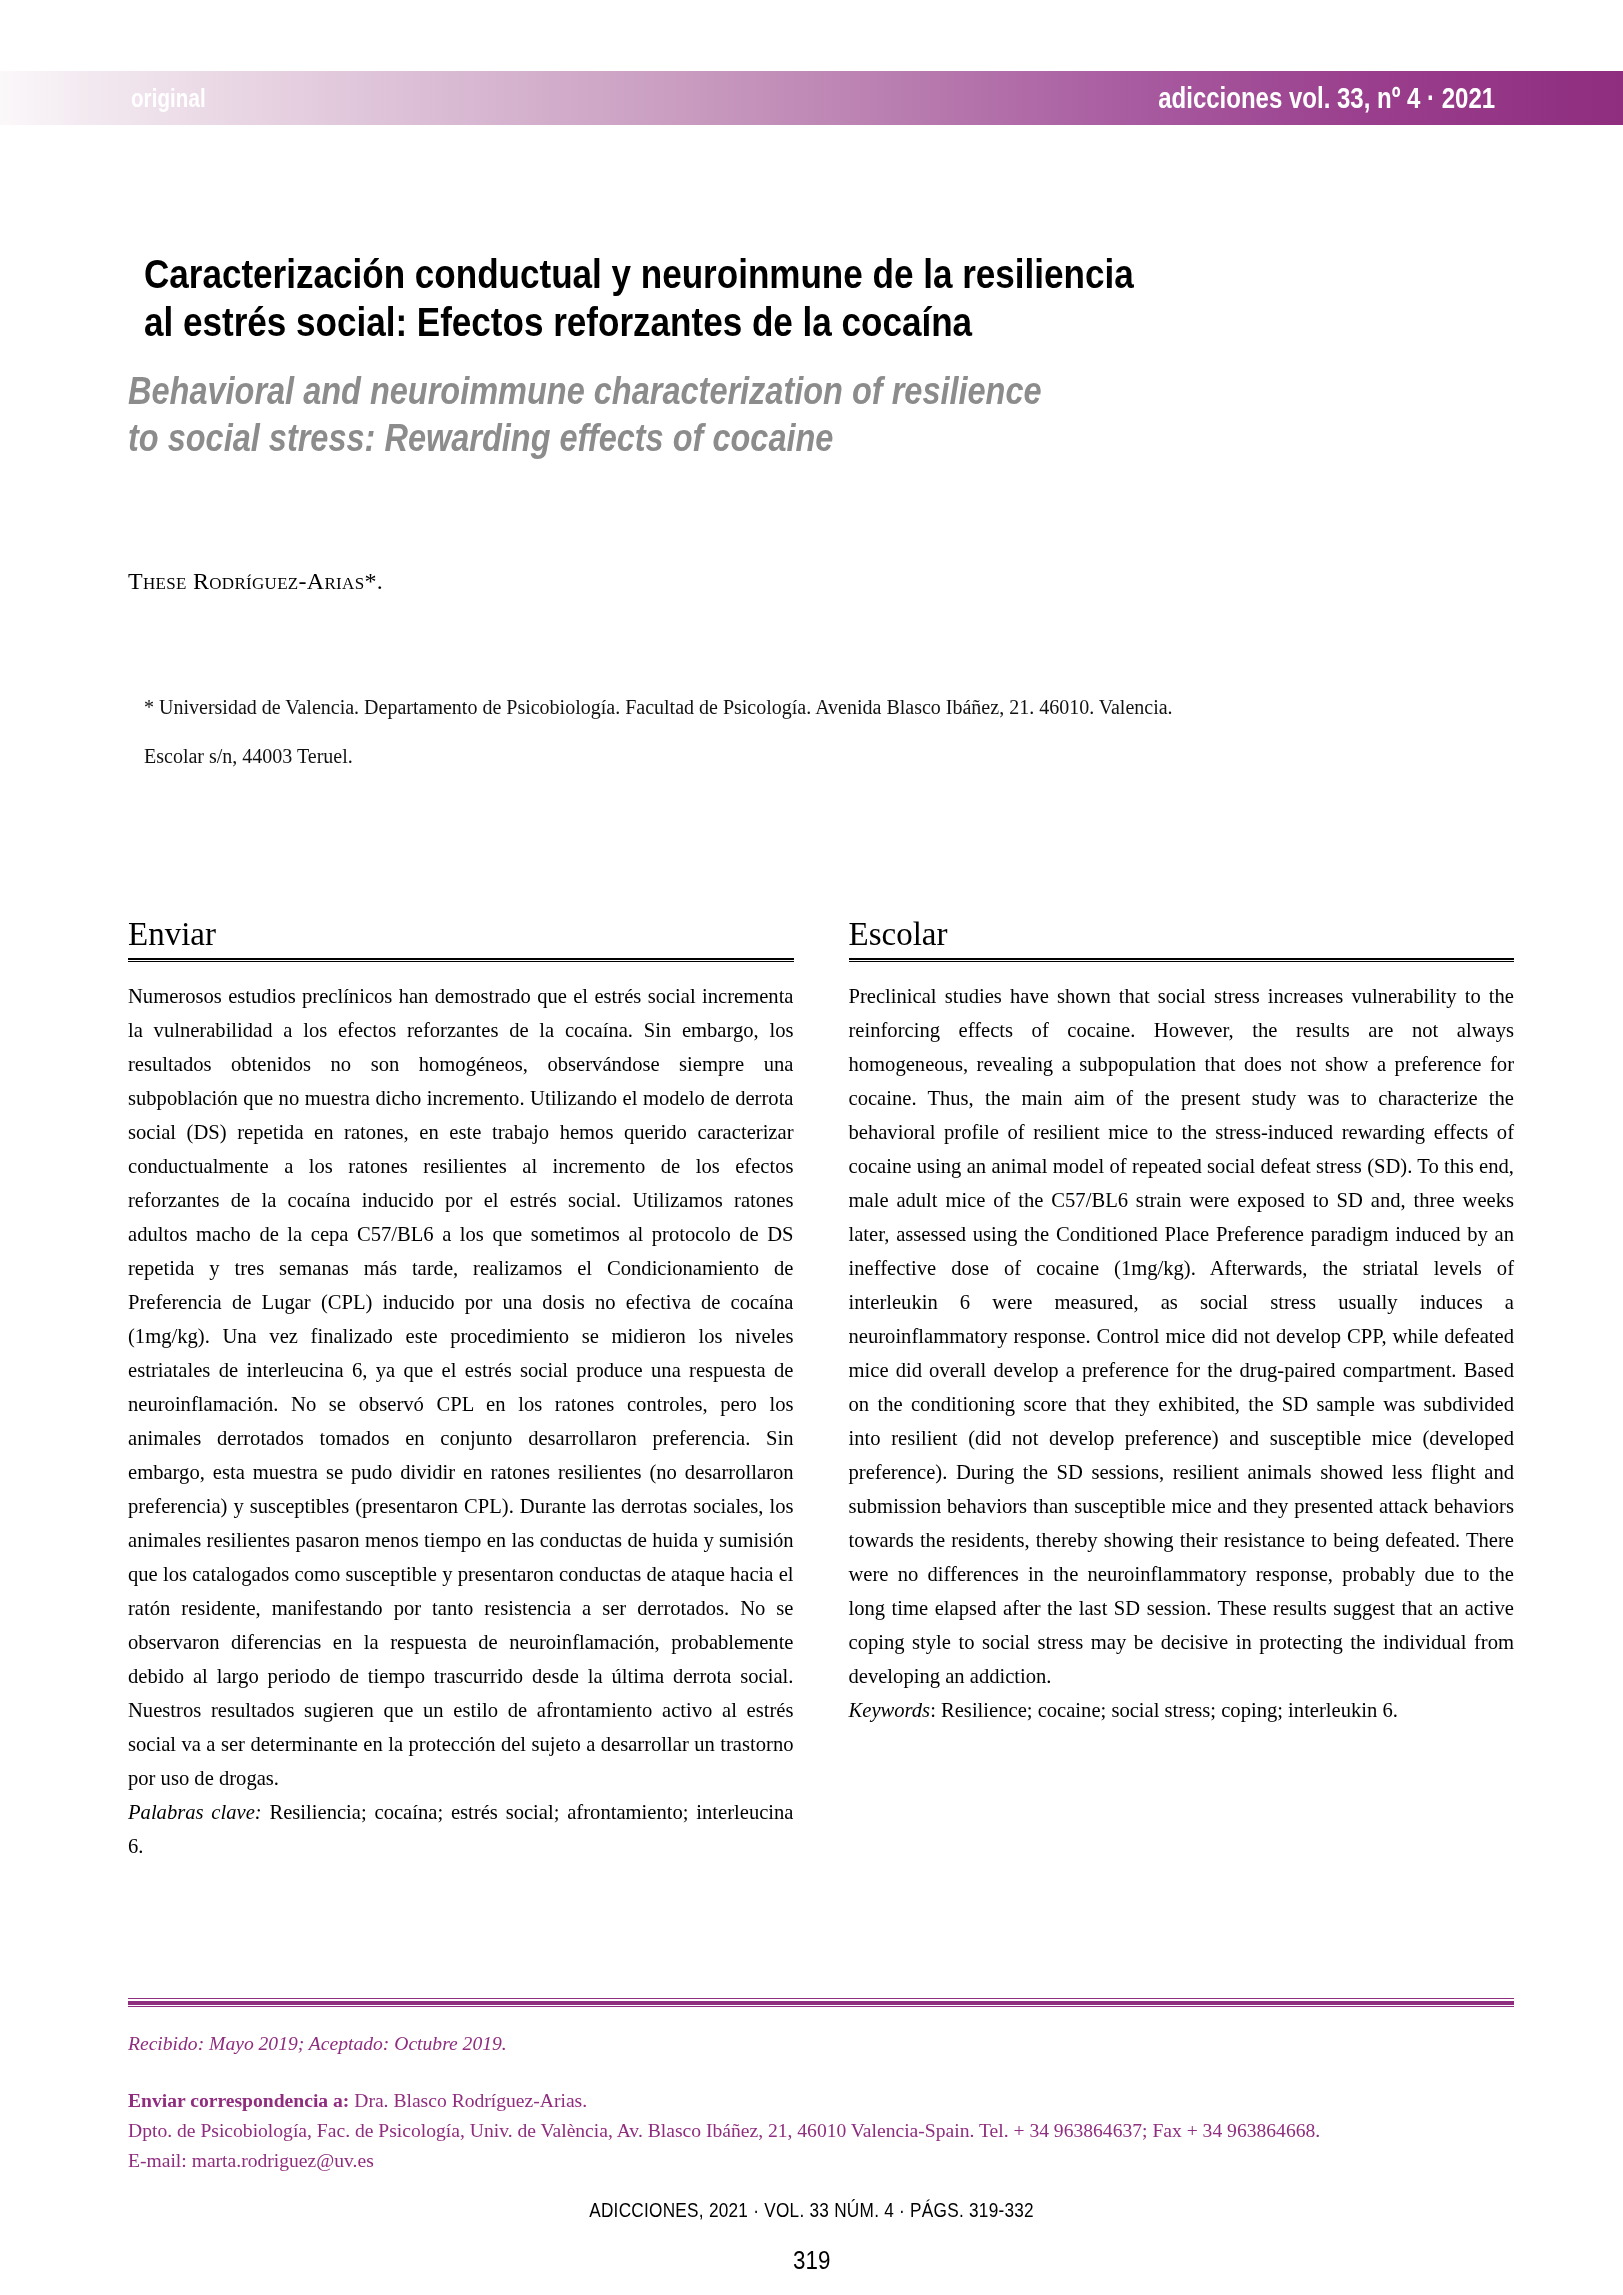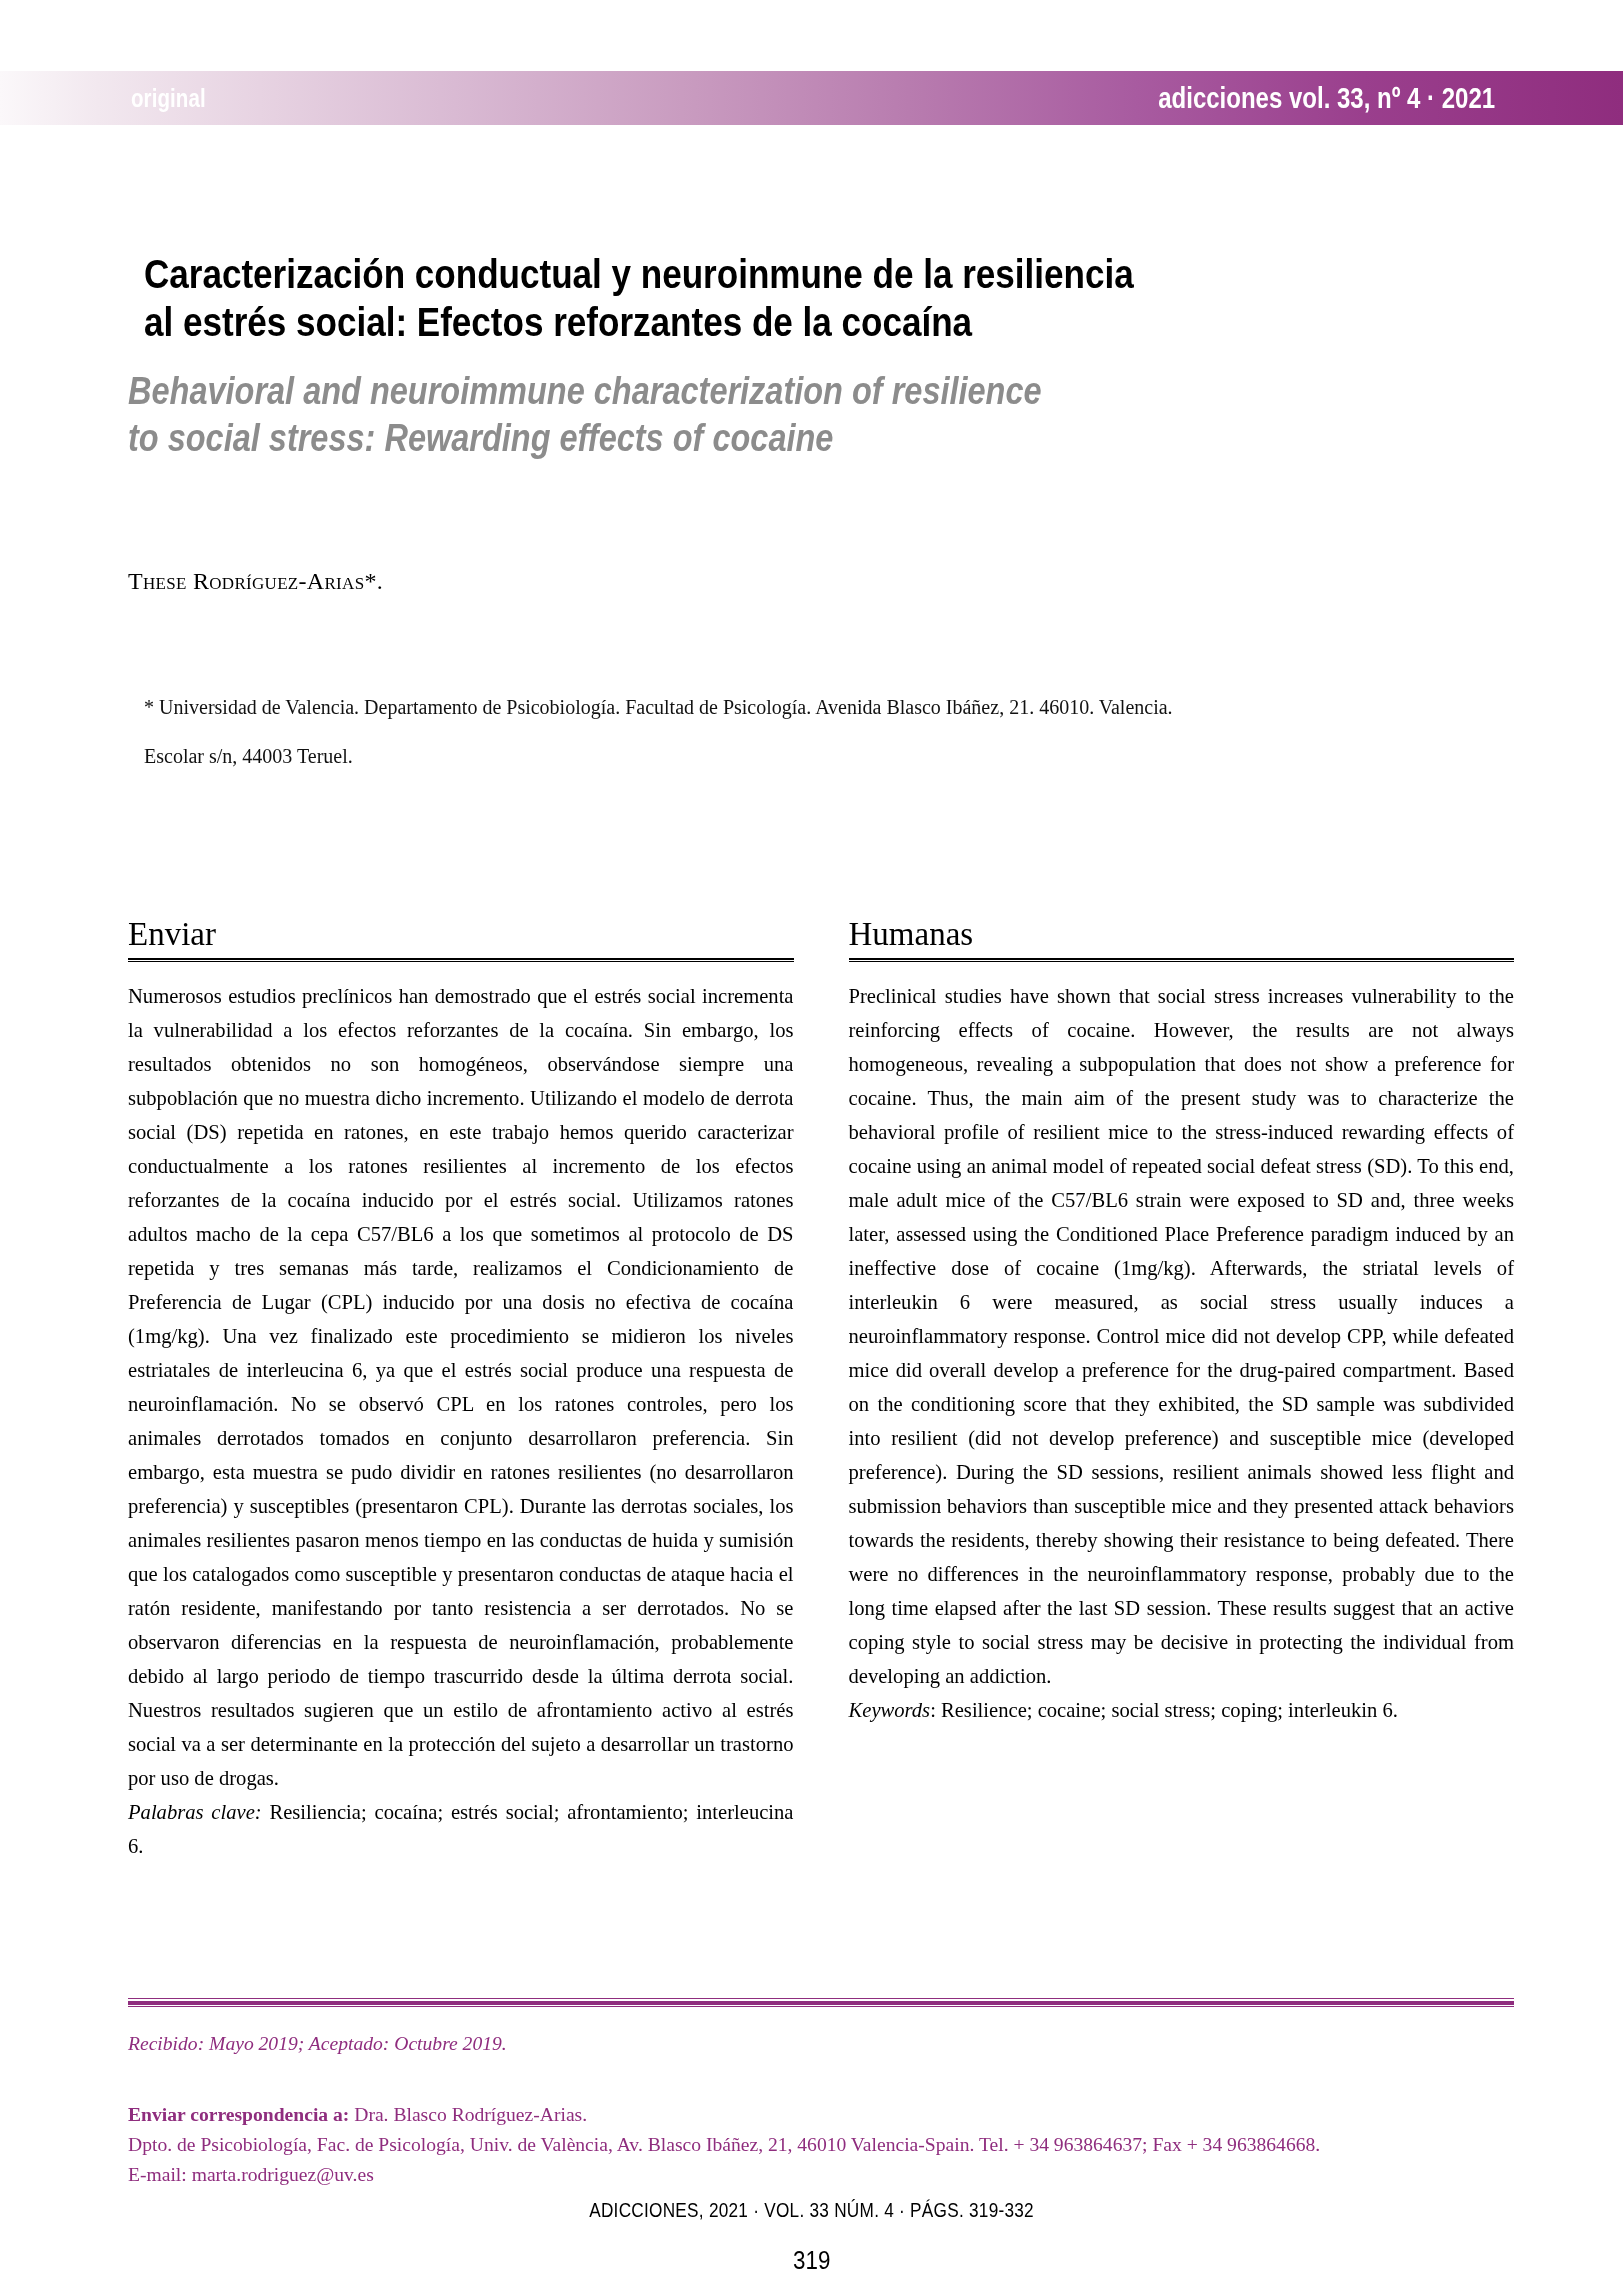--- a/index.html
+++ b/index.html
@@ -189,21 +189,21 @@
     left: 128px;
     top: 2029px;
     width: 1394px;
     color: #8f2d7e;
     font-family: "Liberation Serif", serif;
   }
   .recibido {
     font-style: italic;
     font-size: 19.6px;
     line-height: 29px;
-    margin: 0 0 42px 0;
+    margin: 0 0 28px 0;
   }
   .corresp {
     font-size: 19.6px;
     line-height: 30px;
     margin: 0;
   }
   .corresp b { font-weight: bold; }
 
   .page-info {
     position: absolute;
@@ -272,21 +272,21 @@
   <div class="col">
     <div class="sec-head">Enviar</div>
     <div class="sec-rule"></div>
     <div class="abs-body">
       <p>Numerosos estudios preclínicos han demostrado que el estrés social incrementa la vulnerabilidad a los efectos reforzantes de la cocaína. Sin embargo, los resultados obtenidos no son homogéneos, observándose siempre una subpoblación que no muestra dicho incremento. Utilizando el modelo de derrota social (DS) repetida en ratones, en este trabajo hemos querido caracterizar conductualmente a los ratones resilientes al incremento de los efectos reforzantes de la cocaína inducido por el estrés social. Utilizamos ratones adultos macho de la cepa C57/BL6 a los que sometimos al protocolo de DS repetida y tres semanas más tarde, realizamos el Condicionamiento de Preferencia de Lugar (CPL) inducido por una dosis no efectiva de cocaína (1mg/kg). Una vez finalizado este procedimiento se midieron los niveles estriatales de interleucina 6, ya que el estrés social produce una respuesta de neuroinflamación. No se observó CPL en los ratones controles, pero los animales derrotados tomados en conjunto desarrollaron preferencia. Sin embargo, esta muestra se pudo dividir en ratones resilientes (no desarrollaron preferencia) y susceptibles (presentaron CPL). Durante las derrotas sociales, los animales resilientes pasaron menos tiempo en las conductas de huida y sumisión que los catalogados como susceptible y presentaron conductas de ataque hacia el ratón residente, manifestando por tanto resistencia a ser derrotados. No se observaron diferencias en la respuesta de neuroinflamación, probablemente debido al largo periodo de tiempo trascurrido desde la última derrota social. Nuestros resultados sugieren que un estilo de afrontamiento activo al estrés social va a ser determinante en la protección del sujeto a desarrollar un trastorno por uso de drogas.</p>
       <p class="kw"><i>Palabras clave:</i> <span>Resiliencia; cocaína; estrés social; afrontamiento; interleucina 6.</span></p>
     </div>
   </div>
 
   <div class="col">
-    <div class="sec-head">Humanas</div>
+    <div class="sec-head">Escolar</div>
     <div class="sec-rule"></div>
     <div class="abs-body">
       <p>Preclinical studies have shown that social stress increases vulnerability to the reinforcing effects of cocaine. However, the results are not always homogeneous, revealing a subpopulation that does not show a preference for cocaine. Thus, the main aim of the present study was to characterize the behavioral profile of resilient mice to the stress-induced rewarding effects of cocaine using an animal model of repeated social defeat stress (SD). To this end, male adult mice of the C57/BL6 strain were exposed to SD and, three weeks later, assessed using the Conditioned Place Preference paradigm induced by an ineffective dose of cocaine (1mg/kg). Afterwards, the striatal levels of interleukin 6 were measured, as social stress usually induces a neuroinflammatory response. Control mice did not develop CPP, while defeated mice did overall develop a preference for the drug-paired compartment. Based on the conditioning score that they exhibited, the SD sample was subdivided into resilient (did not develop preference) and susceptible mice (developed preference). During the SD sessions, resilient animals showed less flight and submission behaviors than susceptible mice and they presented attack behaviors towards the residents, thereby showing their resistance to being defeated. There were no differences in the neuroinflammatory response, probably due to the long time elapsed after the last SD session. These results suggest that an active coping style to social stress may be decisive in protecting the individual from developing an addiction.</p>
       <p class="kw"><i>Keywords</i><span>: Resilience; cocaine; social stress; coping; interleukin 6.</span></p>
     </div>
   </div>
 
 </div>
 
 <div class="foot-rule">

